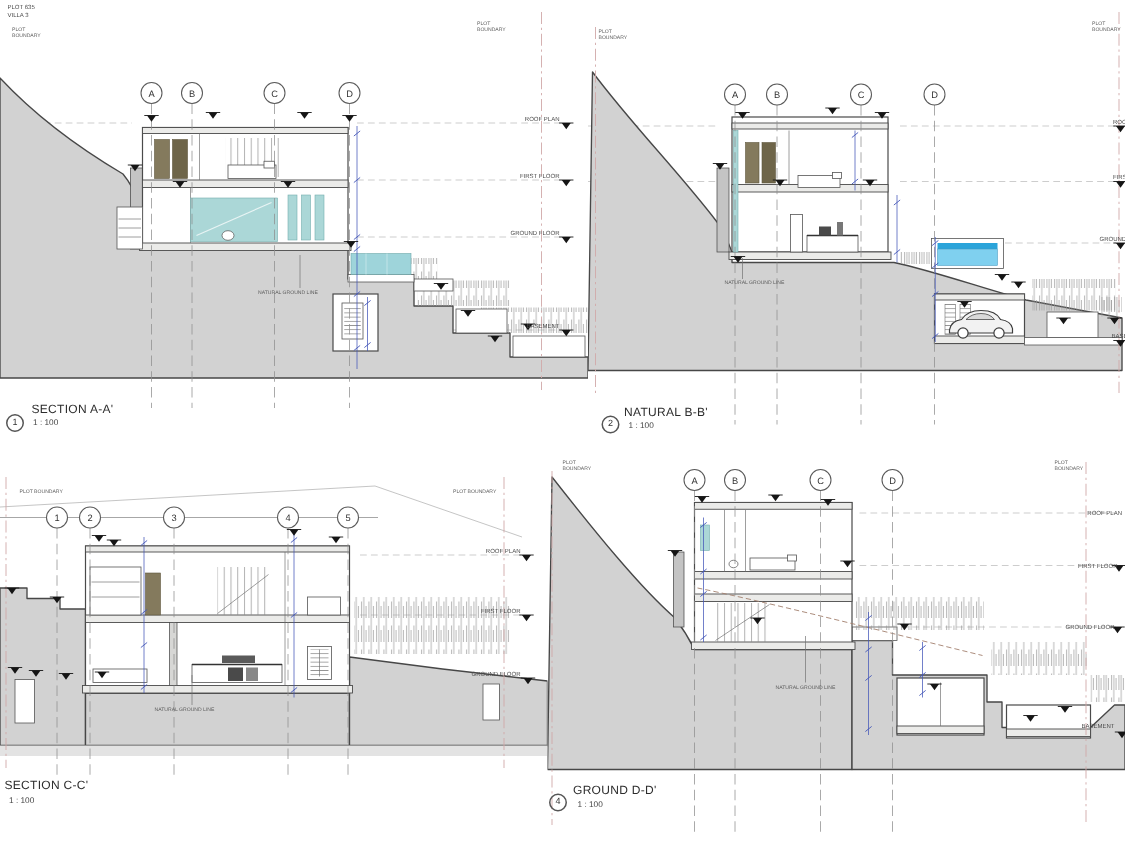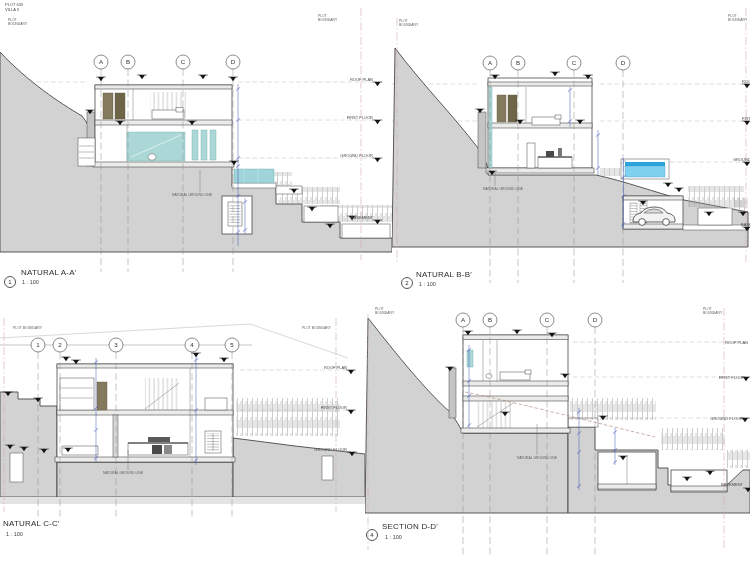--- a/index.html
+++ b/index.html
@@ -500,27 +500,27 @@
     <text class="lbl ra" x="383" y="43.5">ROOF PLAN</text>
     <text class="lbl ra" x="380" y="78.5">FIRST FLOOR</text>
     <text class="lbl ra" x="378" y="119.5">GROUND FLOOR</text>
     <text class="lbl ra" x="378" y="185.5">BASEMENT</text>
     <line class="tl" x1="172" y1="124" x2="172" y2="155"></line>
     <text class="lb2" x="152" y="159">NATURAL GROUND LINE</text>
   </g>
 </svg>
 
 <div class="numc" style="left:4px;top:276px">1</div>
-<div class="ttl" style="left:21px;top:268px">NATURAL A-A'</div>
+<div class="ttl" style="left:21px;top:268px">SECTION A-A'</div>
 <div class="scl" style="left:22px;top:279px">1 : 100</div>
 
 <div class="numc" style="left:401px;top:277px">2</div>
 <div class="ttl" style="left:416px;top:270px">NATURAL B-B'</div>
 <div class="scl" style="left:419px;top:281px">1 : 100</div>
 
-<div class="ttl" style="left:3px;top:519px">NATURAL C-C'</div>
+<div class="ttl" style="left:3px;top:519px">SECTION C-C'</div>
 <div class="scl" style="left:6px;top:531px">1 : 100</div>
 
 <div class="numc" style="left:366px;top:529px">4</div>
-<div class="ttl" style="left:382px;top:522px">SECTION D-D'</div>
+<div class="ttl" style="left:382px;top:522px">GROUND D-D'</div>
 <div class="scl" style="left:385px;top:534px">1 : 100</div>
 
 </div>
 
 </body></html>

